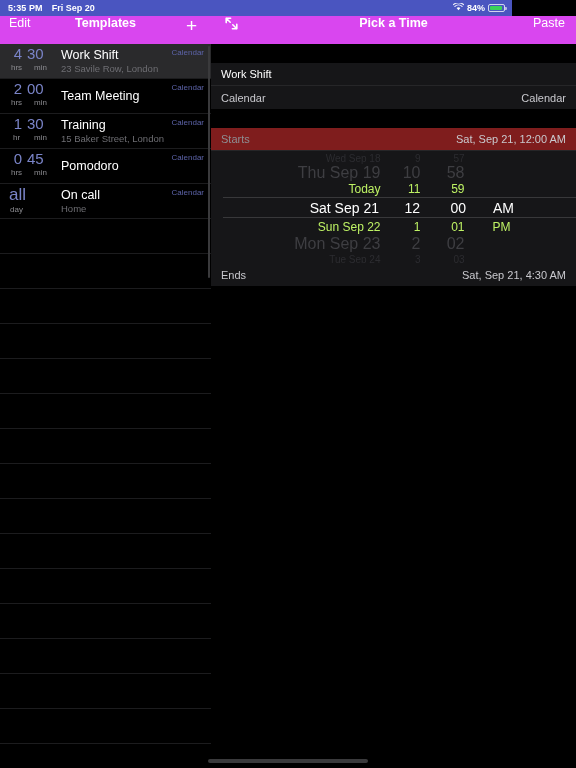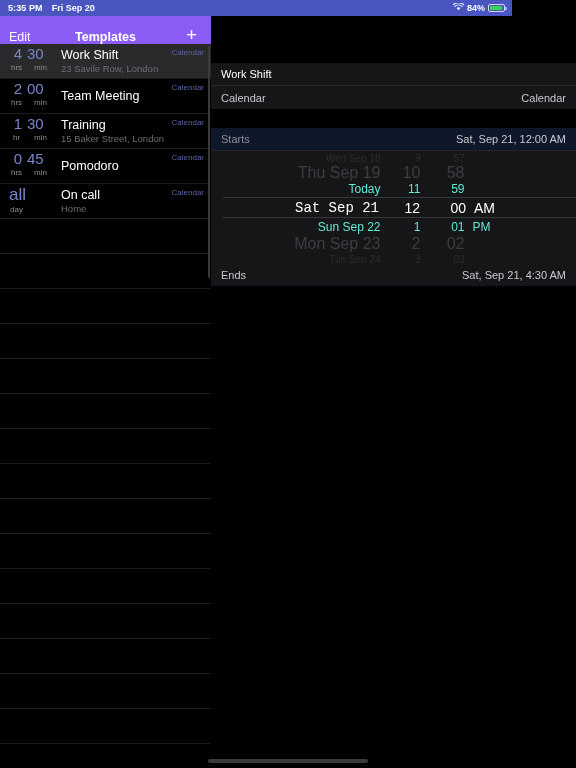--- a/index.html
+++ b/index.html
@@ -71,24 +71,24 @@
     left: 1px; top: 1px; bottom: 1px;
     width: 12px;
     background: #3ad35a;
     border-radius: 1px;
   }
 
   
   .navbar {
     position: absolute;
     top: 16px; height: 28px;
-    background: #8b5cf6;
+    background: #d946ef;
     color: #fff;
     display: flex;
-    align-items: flex-end;
+    align-items: flex-start;
   }
   .navbar-left {
     left: 0;
     width: 211px;
     padding: 0;
   }
   .navbar-right {
     left: 211px;
     width: 365px;
   }
@@ -243,21 +243,21 @@
     color: #e8e8ea;
     cursor: pointer;
   }
   .det-row.hdr { color: #ffffff; }
   .det-row.sep-below { border-bottom: 1px solid #262628; }
   .det-row .lbl { color: #c9c9ce; }
   .det-row .val {
     margin-left: auto;
     color: #c9c9ce;
   }
-  .det-row.active { background: #0f172a; gap: 8px; }
+  .det-row.active { background: #7f1d1d; gap: 8px; }
   .det-row.active .lbl { color: #8e8e93; }
   .det-row.active .val { color: #c9c9ce; }
 
   .picker {
     position: relative;
     height: 112px;
     background: #161618;
     overflow: hidden;
   }
   .picker-inner {
@@ -272,34 +272,34 @@
     justify-content: center;
     align-items: center;
     font-size: 12px;
     color: #6f6f74;
     white-space: nowrap;
     cursor: pointer;
   }
   .pick-row .c-date { width: 92px; text-align: right; }
   .pick-row .c-hr   { width: 32px; text-align: right; padding-left: 8px;}
   .pick-row .c-min  { width: 34px; text-align: right; padding-left: 10px;}
-  .pick-row .c-mer  { width: 38px; text-align: left; padding-left: 8px;}
+  .pick-row .c-mer  { width: 38px; text-align: right; padding-left: 8px;}
   .pick-row.sel {
     color: #ffffff;
     font-size: 14px;
     height: 21px;
     border-top: 1px solid #38383a;
     border-bottom: 1px solid #38383a;
     box-sizing: border-box;
   }
-  .pick-row.sel .c-date { width: 94px; font-family: Liberation Mono, monospace; }
+  .pick-row.sel .c-date { width: 94px; }
   .pick-row.sel .c-hr { width: 33px; }
   .pick-row.sel .c-min { width: 36px; }
   .pick-row.sel .c-mer { width: 40px; }
-  .pick-row.f1 { color: #5eead4; }
+  .pick-row.f1 { color: #bef264; }
   .pick-row.f2 { color: #3e3e42; font-size: 16px; }
   .pick-row.f3 { color: #2c2c30; font-size: 10px; }
   .pick-row.f4 { color: #232327; font-size: 9px; }
 
   
   .home-ind {
     position: absolute;
     left: 50%;
     transform: translateX(-50%);
     bottom: 5px;
@@ -337,20 +337,30 @@
         </span>
     </span>
   </div>
 
   <div class="navbar navbar-left">
     <span class="nav-btn nav-edit">Edit</span>
     <span class="nav-title">Templates</span>
     <span class="nav-plus">+</span>
   </div>
 
+  <div class="navbar navbar-right">
+    <span class="expand-ico">
+      <svg width="15" height="15" viewBox="0 0 15 15">
+        <path d="M6.6 2.2 L2.2 2.2 L2.2 6.6 M2.2 2.2 L6.2 6.2" stroke="#fff" stroke-width="1.6" fill="none" stroke-linecap="round" stroke-linejoin="round"></path>
+        <path d="M8.4 12.8 L12.8 12.8 L12.8 8.4 M12.8 12.8 L8.8 8.8" stroke="#fff" stroke-width="1.6" fill="none" stroke-linecap="round" stroke-linejoin="round"></path>
+      </svg>
+    </span>
+    <span class="nav-title">Pick a Time</span>
+    <span class="nav-btn nav-paste">Paste</span>
+  </div>
 
   <div class="leftpanel">
     <div id="tpl-rows">
         <div class="row selected">
           <div class="dur">
             <div class="dur-nums">
               <span class="n1">4</span>
               <span class="n2">30</span>
             </div>
             <div class="dur-labels">

